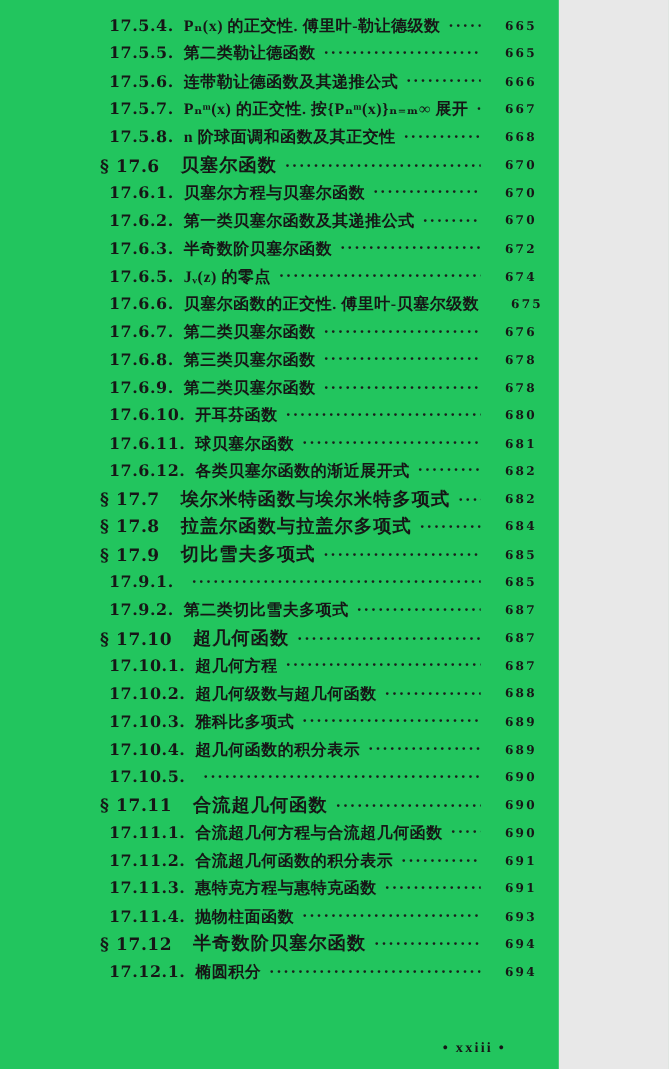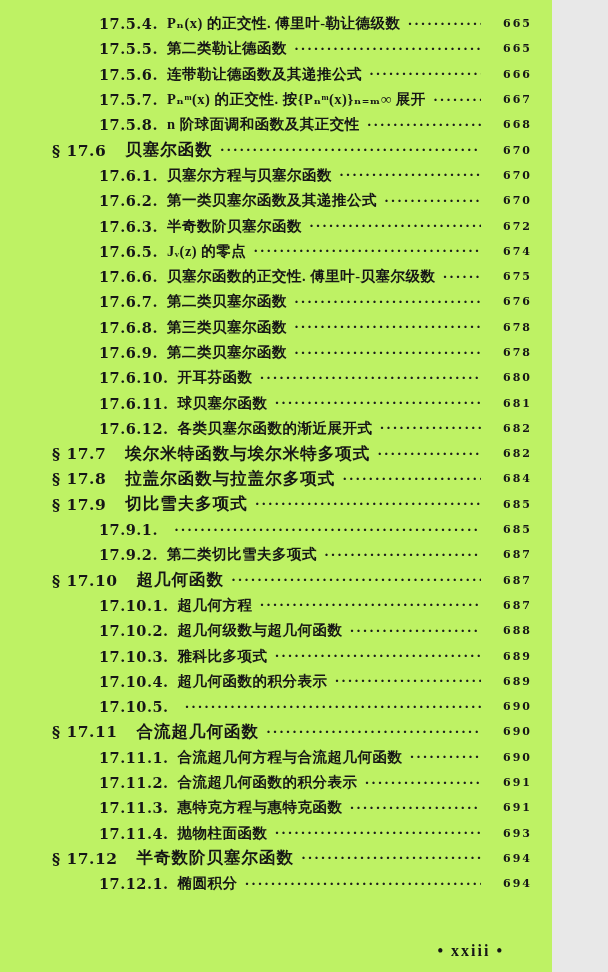--- a/index.html
+++ b/index.html
@@ -2,23 +2,23 @@
 <html><head>
 <meta charset="utf-8">
 <style>
   html, body {
     margin: 0;
     padding: 0;
     background: #e8e8e8;
   }
   .page {
     position: relative;
-    width: 552px;
+    width: 508px;
     height: 972px;
-    background: #bef264;
+    background: #22c55e;
     color: #161616;
     font-family: "Liberation Serif", "DejaVu Serif", serif;
     overflow: hidden;
     box-sizing: border-box;
     padding-top: 11px;
   }
   .toc {
     display: flex;
     flex-direction: column;
   }
@@ -28,21 +28,21 @@
     height: 25.3px;
     box-sizing: border-box;
     padding-right: 20px;
     white-space: nowrap;
   }
   .row.sub {
     padding-left: 99px;
     font-size: 14.5px;
   }
   .row.section {
-    padding-left: 52px;
+    padding-left: 91px;
     font-size: 16.5px;
   }
   .num {
     font-weight: 700;
     letter-spacing: 0.5px;
     margin-right: 9px;
     font-family: "DejaVu Serif", serif;
   }
   .row.section .num {
     margin-right: 19px;
@@ -77,21 +77,21 @@
     text-align: right;
     font-weight: 700;
     font-size: 11px;
     letter-spacing: 2px;
     font-family: "DejaVu Serif", serif;
   }
   .footer {
     position: absolute;
     right: 48px;
     bottom: 12px;
-    font-size: 16px;
+    font-size: 13px;
     font-weight: 700;
     letter-spacing: 2px;
   }
 </style>
 </head>
 <body>
 
 <div class="page">
   <div class="toc" id="toc-list">
       <div class="row sub">

